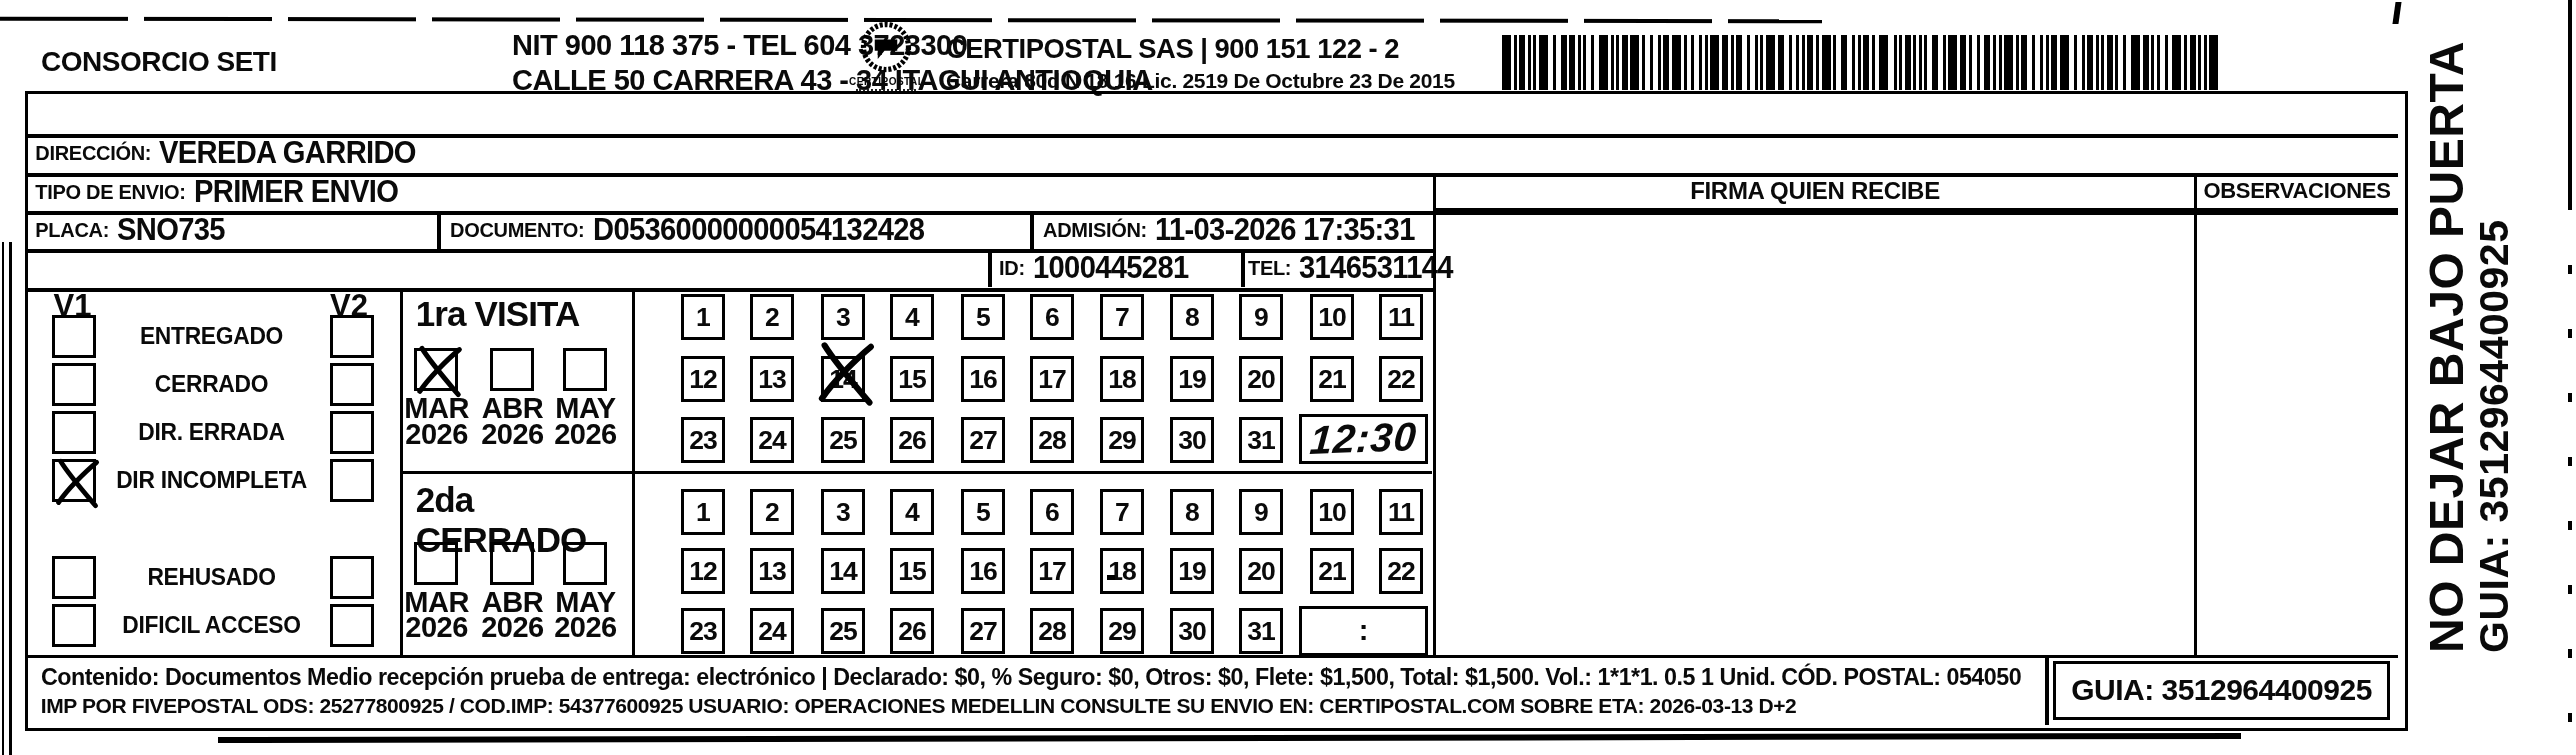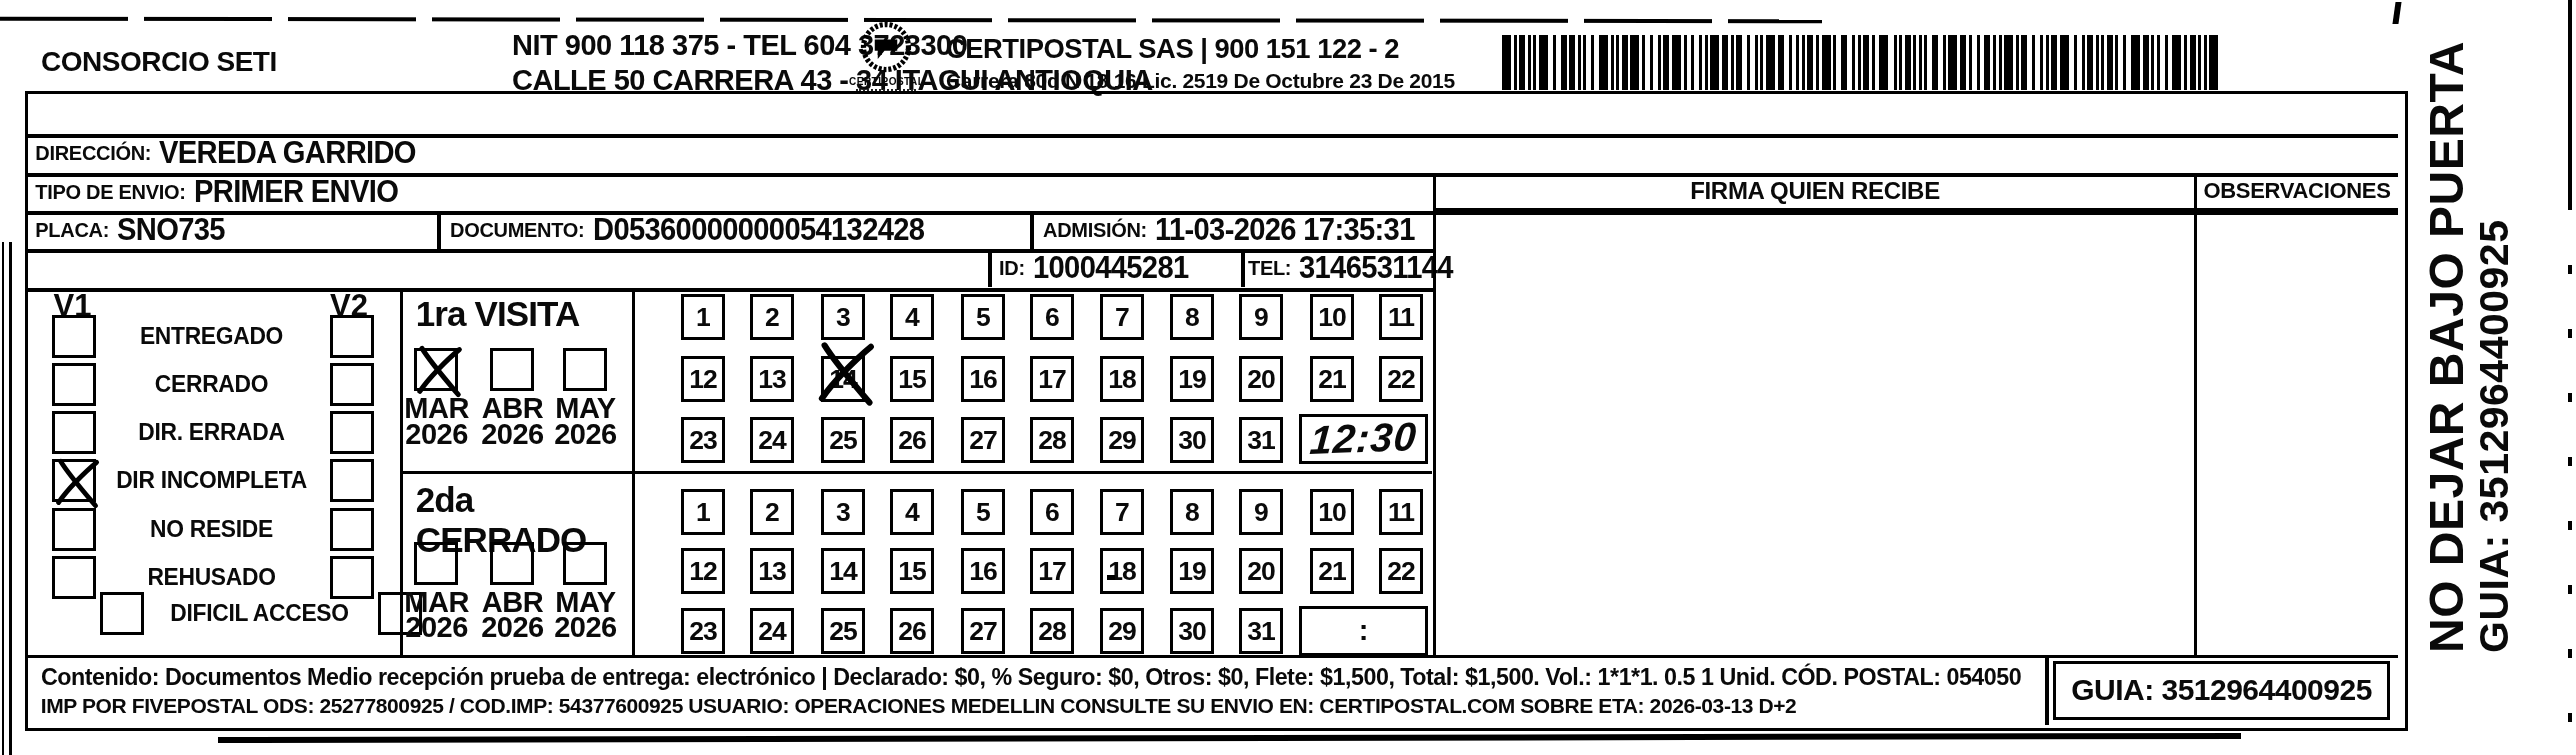--- a/index.html
+++ b/index.html
@@ -261,31 +261,26 @@
         <div class="status-row" style="top: 171px;">
           <div class="checkbox" style="left: 24px;">
             <svg width="53" height="53" viewBox="0 0 100 100" class="hand-x" style="left: -5.5px; top: -5.5px;">
               <path d="M16 86 C32 62, 66 28, 88 10" fill="none" stroke="#000" stroke-width="9" stroke-linecap="round"></path>
               <path d="M20 8 C36 34, 64 66, 86 92" fill="none" stroke="#000" stroke-width="9" stroke-linecap="round"></path>
             </svg>
           </div>
           <div class="status-label">DIR INCOMPLETA</div>
           <div class="checkbox" style="left: 302px;"></div>
         </div>
-        <div class="status-row" style="top: 220px;">
-          <div class="checkbox" style="left: 24px;"></div>
-          <div class="status-label">NO RESIDE</div>
-          <div class="checkbox" style="left: 302px;"></div>
-        </div>
         <div class="status-row" style="top: 268px;">
           <div class="checkbox" style="left: 24px;"></div>
           <div class="status-label">REHUSADO</div>
           <div class="checkbox" style="left: 302px;"></div>
         </div>
-        <div class="status-row" style="top: 304px; margin-left: 48px;">
+        <div class="status-row" style="top: 316px;">
           <div class="checkbox" style="left: 24px;"></div>
           <div class="status-label">DIFICIL ACCESO</div>
           <div class="checkbox" style="left: 302px;"></div>
         </div>
       </div>
 
     <div class="abs visit-left v-top" id="visit0-left">
         <div class="visit-title">1ra VISITA</div>
         <div class="checkbox" style="left: 11px; top: 60px;">
           <svg width="57" height="55" viewBox="0 0 100 100" class="hand-x" style="left: -7.3px; top: -7.3px;">

